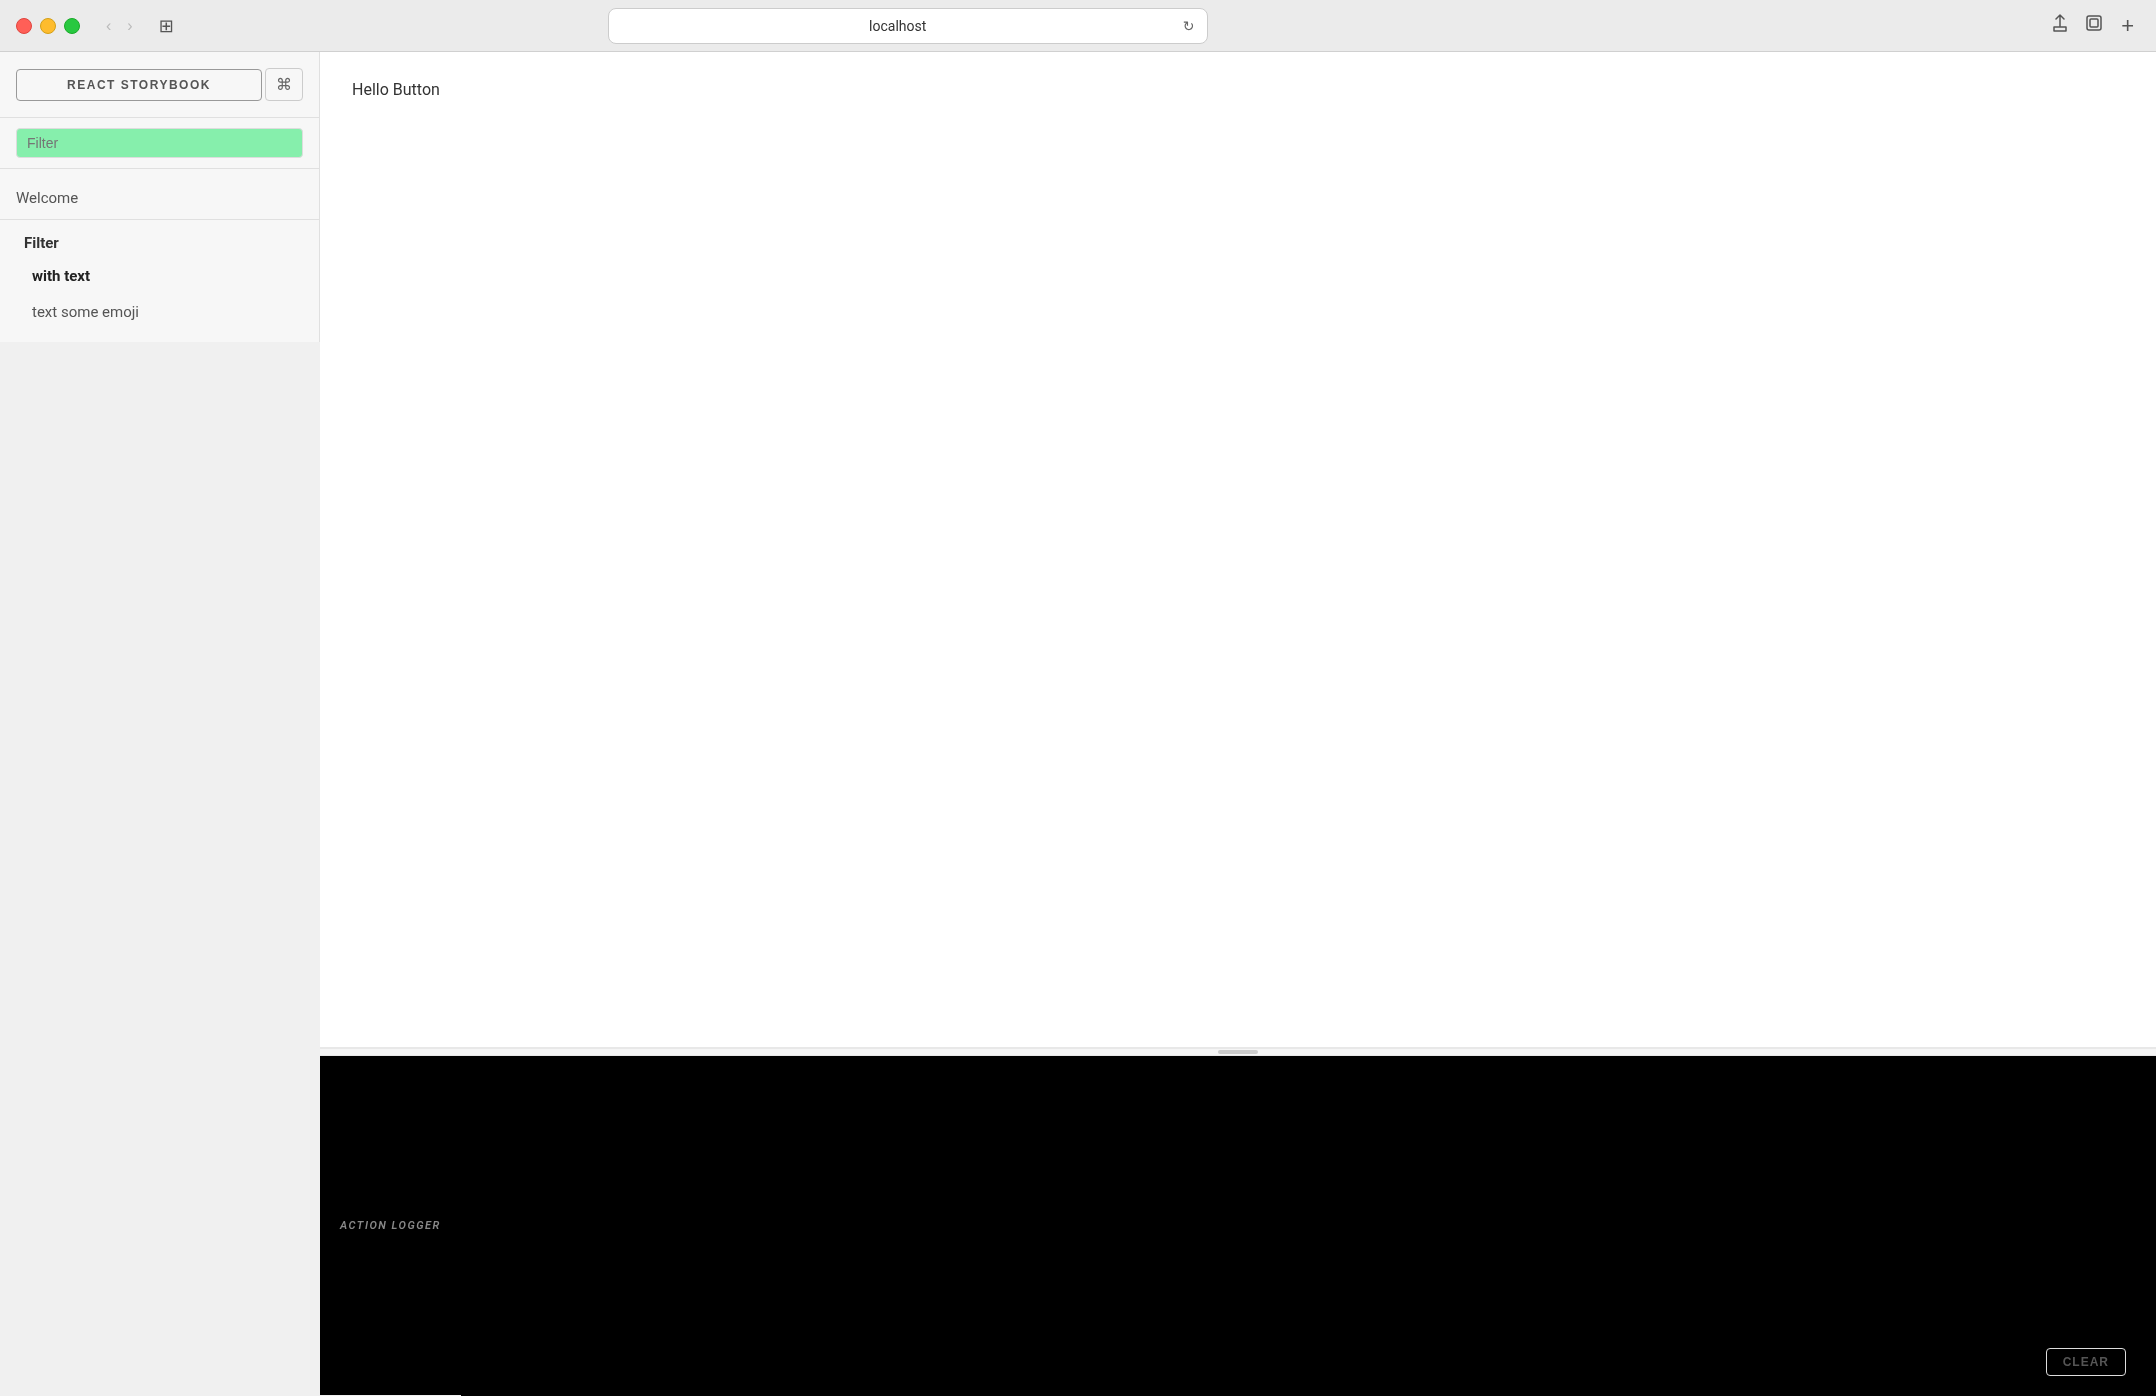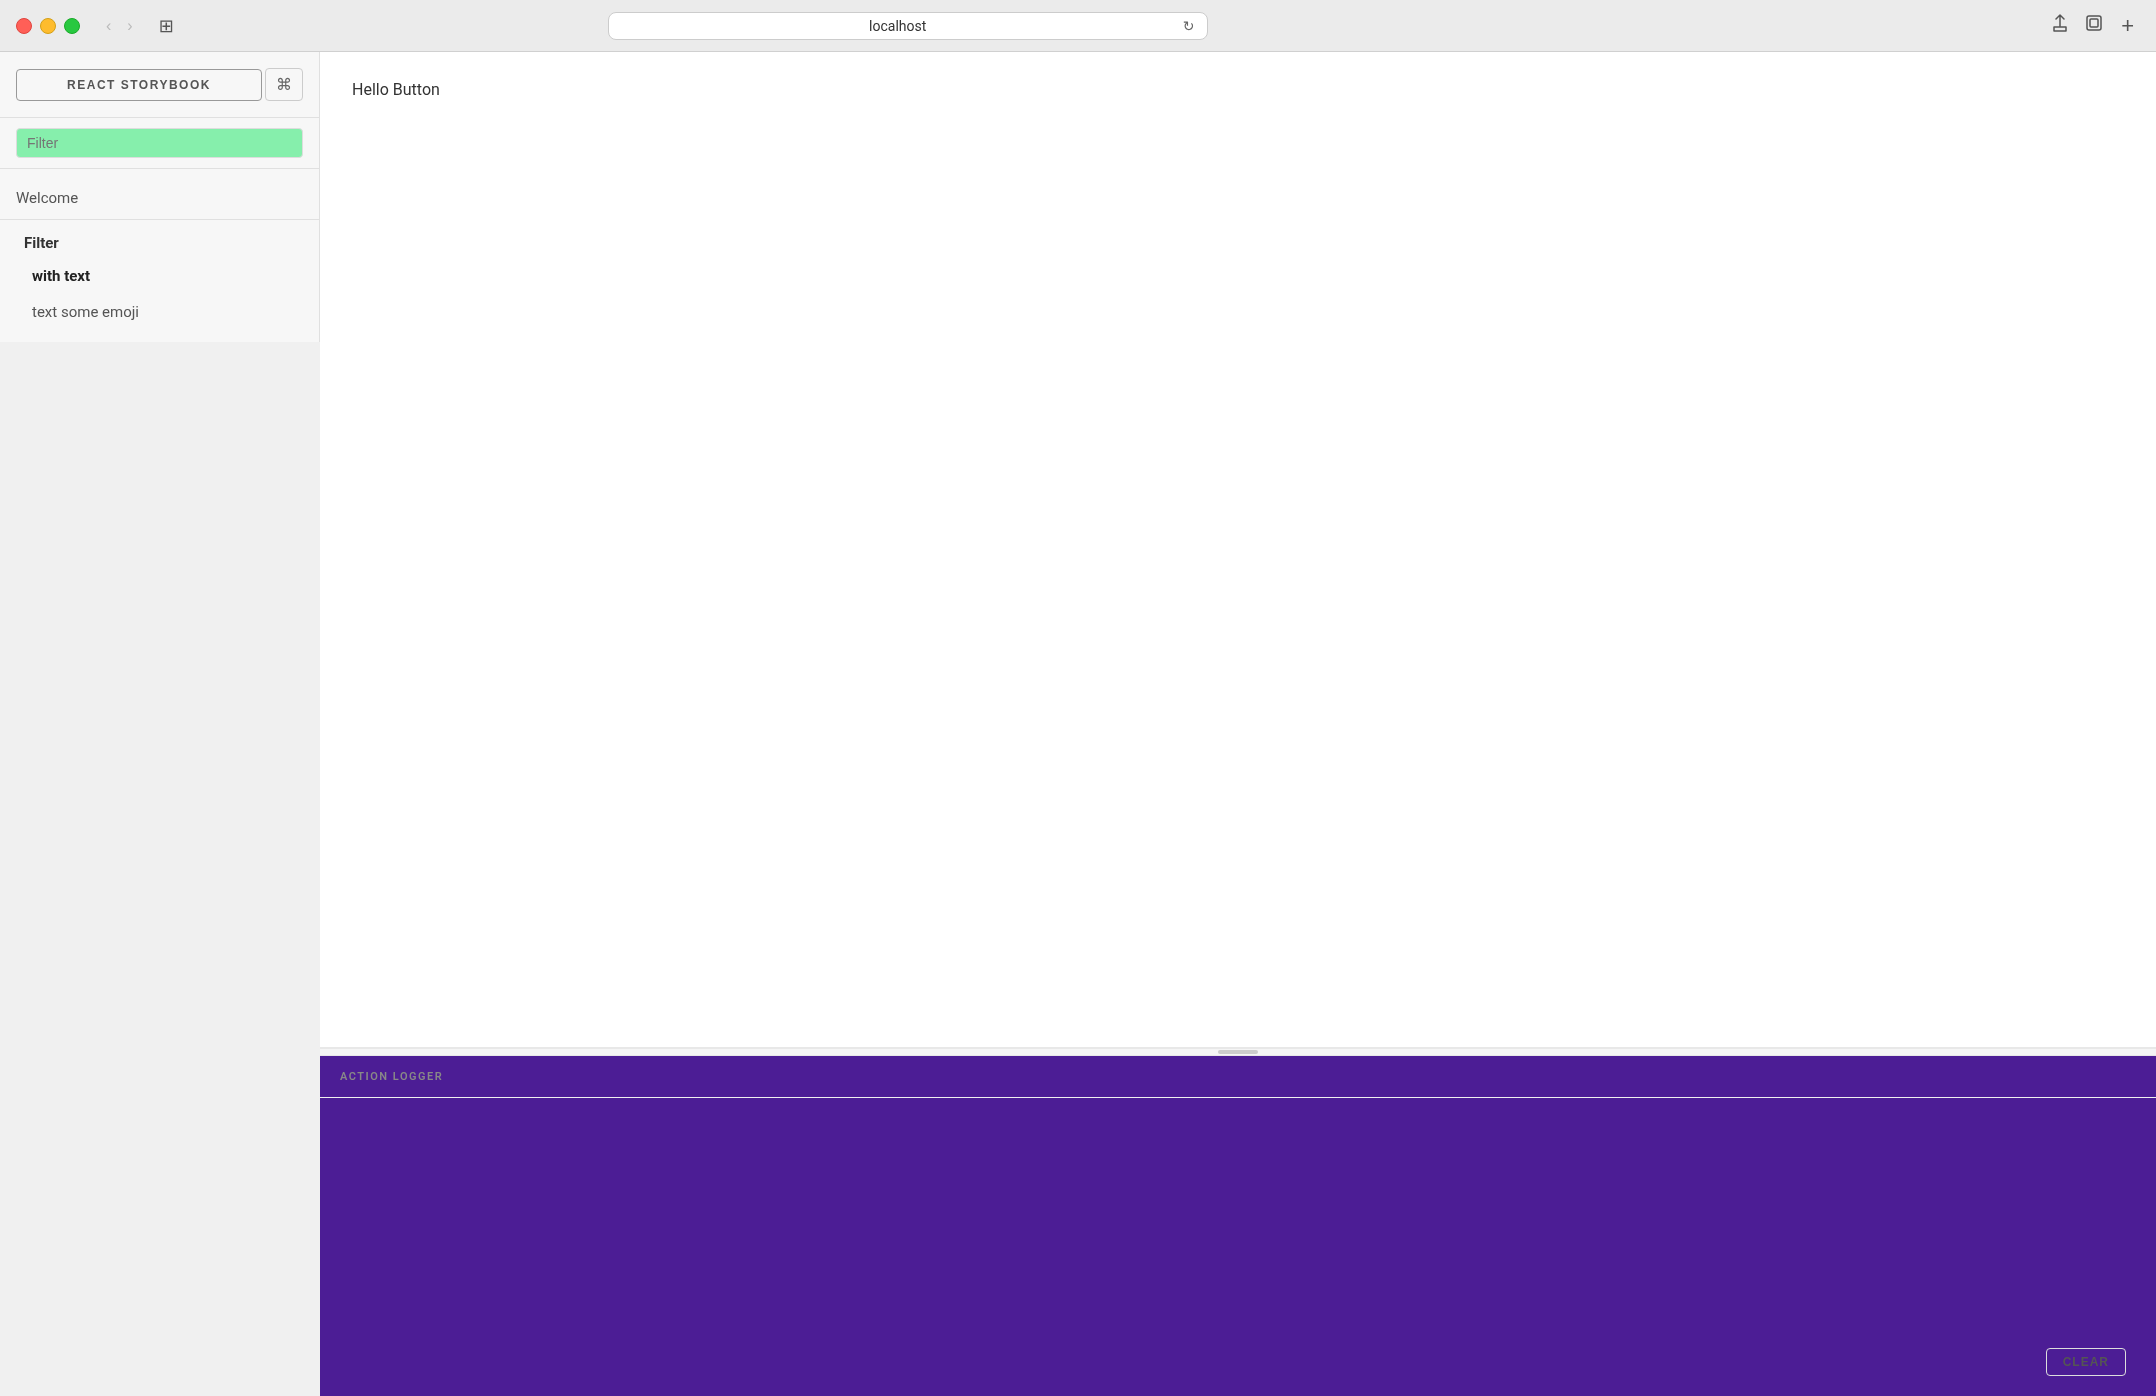--- a/index.html
+++ b/index.html
@@ -71,21 +71,21 @@
       padding: 4px 8px;
     }
 
     .address-bar {
       flex: 1;
       max-width: 600px;
       margin: 0 auto;
       background: white;
       border: 1px solid #ccc;
       border-radius: 8px;
-      height: 28px;
+      height: 36px;
       display: flex;
       align-items: center;
       padding: 0 12px;
       gap: 8px;
     }
 
     .address-text {
       flex: 1;
       text-align: center;
       font-size: 14px;
@@ -281,24 +281,25 @@
     .resize-grip {
       width: 40px;
       height: 4px;
       background: #ccc;
       border-radius: 2px;
     }
 
     
     .action-logger-panel {
       height: 340px;
-      background: #4c1d95;
+      background: #000000;
       flex-shrink: 0;
       display: flex;
-      flex-direction: column;
+      flex-direction: row;
+      font-style: italic;
     }
 
     .action-logger-header {
       padding: 14px 20px;
       border-bottom: 1px solid #f0f0f0;
       display: flex;
       align-items: center;
       justify-content: space-between;
     }
 

